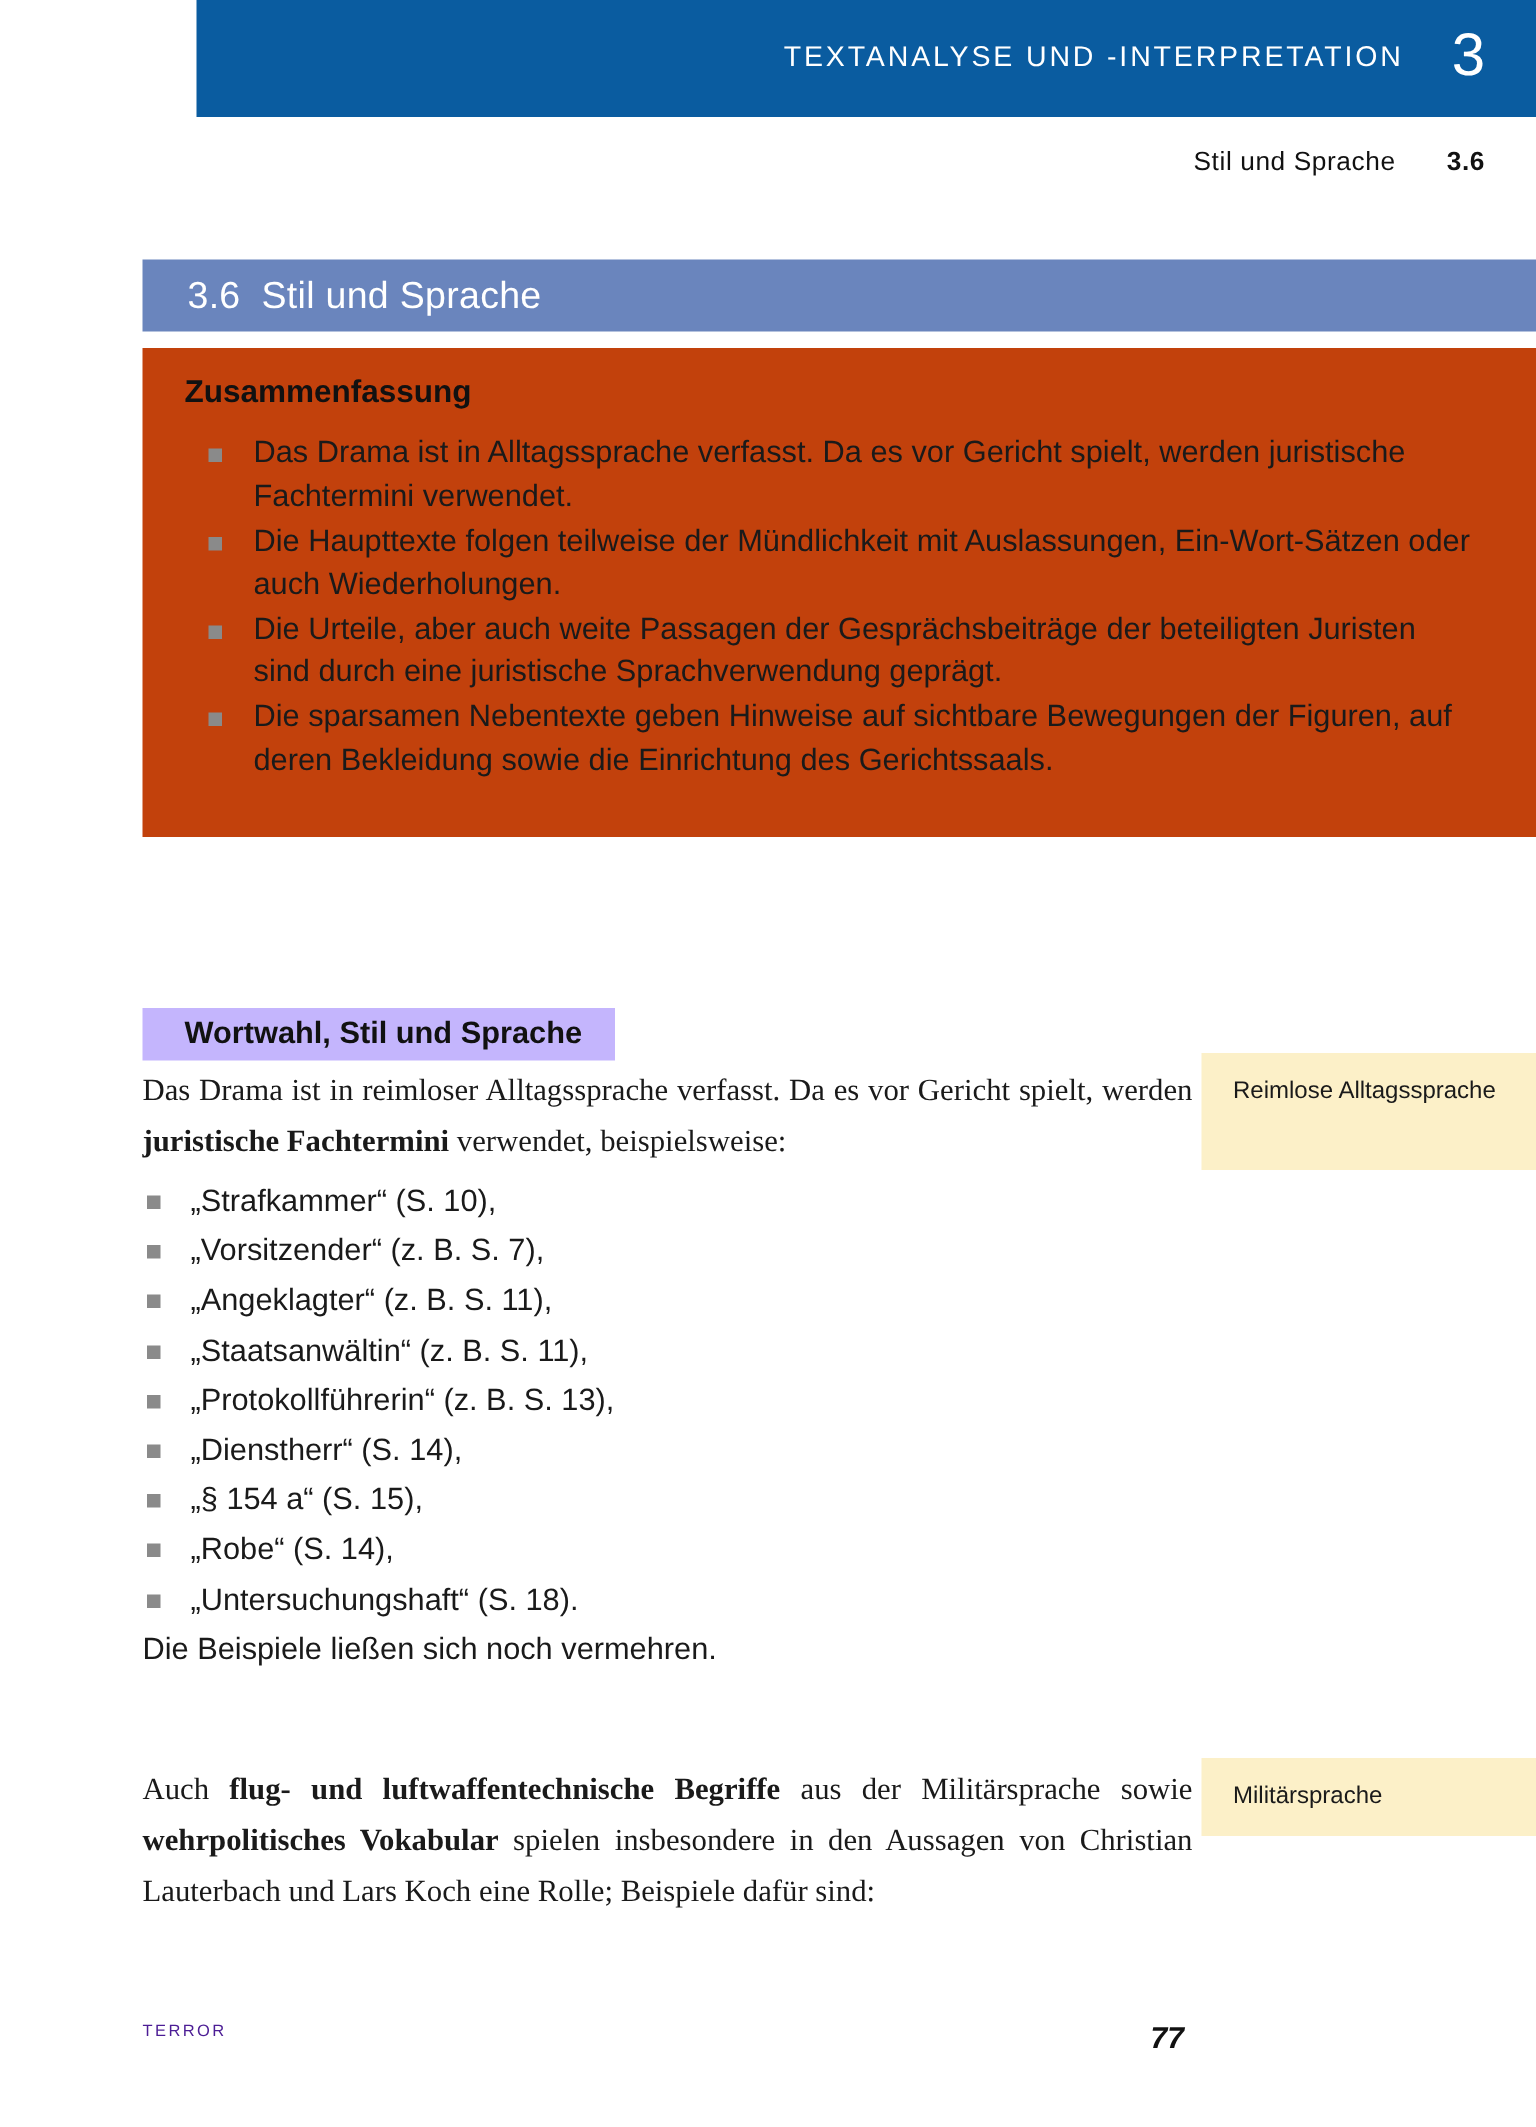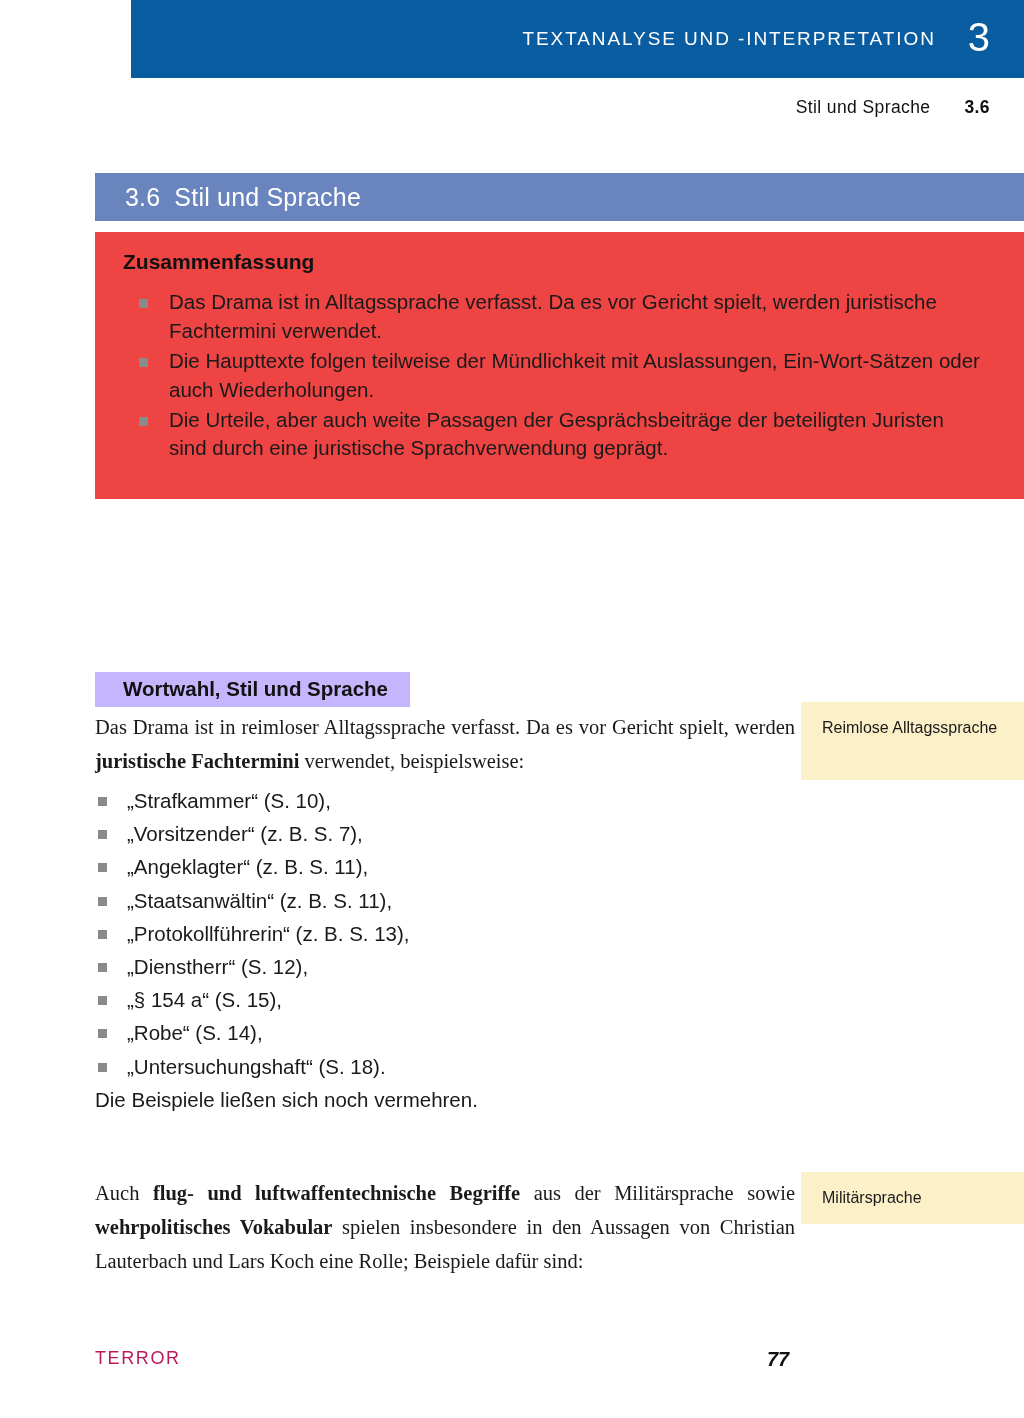--- a/index.html
+++ b/index.html
@@ -90,21 +90,21 @@
     margin-left: 14px;
     letter-spacing: 0.2px;
   }
 
   
   .summary-box {
     position: absolute;
     left: 95px;
     top: 232px;
     width: 929px;
-    background: #ef4444;
+    background: #c2410c;
     box-sizing: border-box;
     padding: 18px 26px 24px 16px;
   }
   .summary-box .summary-title {
     font-size: 21px;
     font-weight: 700;
     color: #111111;
     margin: 0 0 14px 12px;
   }
   .summary-list {
@@ -208,23 +208,23 @@
   
   .footer {
     position: absolute;
     left: 95px;
     top: 1348px;
     right: 0;
     display: flex;
     align-items: baseline;
   }
   .footer .footer-work {
-    font-size: 18px;
+    font-size: 11px;
     letter-spacing: 1.6px;
-    color: #be185d;
+    color: #4c1d95;
   }
   .footer .footer-page {
     position: absolute;
     left: 672px;
     font-size: 20px;
     font-weight: 700;
     color: #111111;
     font-style: italic;
   }
 </style>
@@ -254,20 +254,24 @@
       <span>Das Drama ist in Alltagssprache verfasst. Da es vor Gericht spielt, werden juristische Fachtermini verwendet.</span>
     </li>
     <li>
       <span class="bullet-sq"></span>
       <span>Die Haupttexte folgen teilweise der Mündlichkeit mit Auslassungen, Ein-Wort-Sätzen oder auch Wiederholungen.</span>
     </li>
     <li>
       <span class="bullet-sq"></span>
       <span>Die Urteile, aber auch weite Passagen der Gesprächsbeiträge der beteiligten Juristen sind durch eine juristische Sprachverwendung geprägt.</span>
     </li>
+    <li>
+      <span class="bullet-sq"></span>
+      <span>Die sparsamen Nebentexte geben Hinweise auf sichtbare Bewegungen der Figuren, auf deren Bekleidung sowie die Einrichtung des Gerichtssaals.</span>
+    </li>
   </ul>
 </div>
 
 <div class="sub-heading">Wortwahl, Stil und Sprache</div>
 
 <div class="body-col">
   <p class="para"><span>Das Drama ist in reimloser Alltagssprache verfasst. Da es vor Gericht spielt, werden </span><b>juristische Fachtermini</b><span> verwendet, beispielsweise:</span></p>
 
   <ul class="term-list">
     <li>
@@ -285,21 +289,21 @@
     <li>
       <span class="bullet-sq"></span>
       <span>„Staatsanwältin“ (z. B. S. 11),</span>
     </li>
     <li>
       <span class="bullet-sq"></span>
       <span>„Protokollführerin“ (z. B. S. 13),</span>
     </li>
     <li>
       <span class="bullet-sq"></span>
-      <span>„Dienstherr“ (S. 12),</span>
+      <span>„Dienstherr“ (S. 14),</span>
     </li>
     <li>
       <span class="bullet-sq"></span>
       <span>„§ 154 a“ (S. 15),</span>
     </li>
     <li>
       <span class="bullet-sq"></span>
       <span>„Robe“ (S. 14),</span>
     </li>
     <li>

